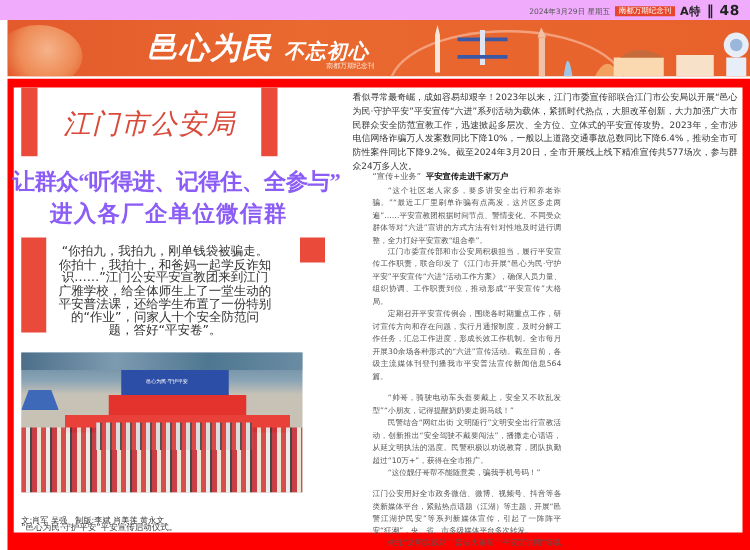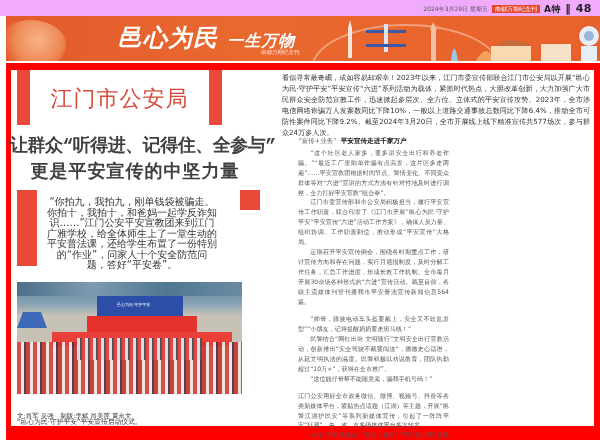--- a/index.html
+++ b/index.html
@@ -26,23 +26,23 @@
   .banner .arc { position: absolute; left: 305px; top: 8px; width: 190px; height: 90px; border: 2px solid #f3a07c; border-radius: 50%; border-bottom: none; }
 
   
   .frame { position: absolute; left: 6px; top: 63px; width: 594px; height: 377px; background: #fe0000; }
   .paper { position: absolute; left: 11px; top: 70px; width: 583px; height: 356px; background: #fff; }
 
   
   .org-box { position: absolute; left: 17px; top: 70px; width: 205px; height: 55px; }
   .org-box .bar-l { position: absolute; left: 0; top: 0; width: 13px; height: 55px; background: #ea4a3a; }
   .org-box .bar-r { position: absolute; right: 0; top: 0; width: 13px; height: 55px; background: #ea4a3a; }
-  .org-box .org-name { position: absolute; left: 0; right: 0; top: 14px; text-align: center; font-size: 22px; color: #d94a3a; letter-spacing: 1px; }
+  .org-box .org-name { position: absolute; left: 0; right: 0; top: 14px; text-align: center; font-size: 22px; color: #d94a3a; letter-spacing: 1px; font-style: italic; }
 
-  .headline { position: absolute; left: 10px; top: 133px; width: 250px; text-align: center; font-family: Liberation Mono, monospace; font-weight: bold; color: #404040; }
+  .headline { position: absolute; left: 10px; top: 133px; width: 250px; text-align: center; font-family: Liberation Serif, serif; font-weight: bold; color: #8b5cf6; }
   .headline .l1 { font-size: 18px; letter-spacing: -0.5px; white-space: nowrap; }
   .headline .l2 { font-size: 18px; margin-top: 2px; letter-spacing: 1px; }
 
   .quote-box { position: absolute; left: 17px; top: 190px; width: 240px; height: 76px; }
   .quote-box .bar-l { position: absolute; left: 0; top: 0; width: 20px; height: 76px; background: #ea4a3a; }
   .quote-box .bar-r { position: absolute; left: 223px; top: 0; width: 20px; height: 20px; background: #ea4a3a; }
   .quote-box .q-text { position: absolute; left: 30px; top: 7px; width: 170px; font-size: 10px; line-height: 10.5px; color: #333; text-align: center; }
 
   .photo { position: absolute; left: 17px; top: 282px; width: 225px; height: 112px; overflow: hidden;
     background: linear-gradient(180deg, #5d7f9a 0%, #8aa4b5 20%, #c7c2b6 30%, #c9c2b3 100%); }
@@ -82,21 +82,21 @@
       <span>‖</span>
       <span>48</span>
     </span>
   </div>
 </div>
 
 <div class="banner">
   <div class="swirl"></div>
   <div class="slogan">
     <span>邑心为民</span>
-    <span class="small">一生万物</span>
+    <span class="small">不忘初心</span>
   </div>
   <div class="sub">南都万期纪念刊</div>
   <div class="arc"></div>
   <svg class="art" viewBox="0 0 265 45">
     <rect x="12" y="12" width="4" height="30" fill="#f6e7dc"></rect>
     <polygon points="14,4 12,12 16,12" fill="#f6e7dc"></polygon>
     <rect x="30" y="14" width="40" height="3" fill="#3a5aa8"></rect>
     <rect x="48" y="8" width="4" height="28" fill="#dfe6f2"></rect>
     <rect x="30" y="28" width="40" height="3" fill="#3a5aa8"></rect>
     <rect x="95" y="14" width="5" height="31" fill="#f2c0a5"></rect>
@@ -116,21 +116,21 @@
 <div class="paper"></div>
 
 <div class="org-box">
   <div class="bar-l"></div>
   <div class="org-name">江门市公安局</div>
   <div class="bar-r"></div>
 </div>
 
 <div class="headline">
   <div class="l1">让群众“听得进、记得住、全参与”</div>
-  <div class="l2">更是平安宣传的中坚力量</div>
+  <div class="l2">进入各厂企单位微信群</div>
 </div>
 
 <div class="quote-box">
   <div class="bar-l"></div>
   <div class="q-text">“你拍九，我拍九，刚单钱袋被骗走。你拍十，我拍十，和爸妈一起学反诈知识……”江门公安平安宣教团来到江门广雅学校，给全体师生上了一堂生动的平安普法课，还给学生布置了一份特别的“作业”，问家人十个安全防范问题，答好“平安卷”。</div>
   <div class="bar-r"></div>
 </div>
 
 <div class="photo">
   <div class="roof"></div>

